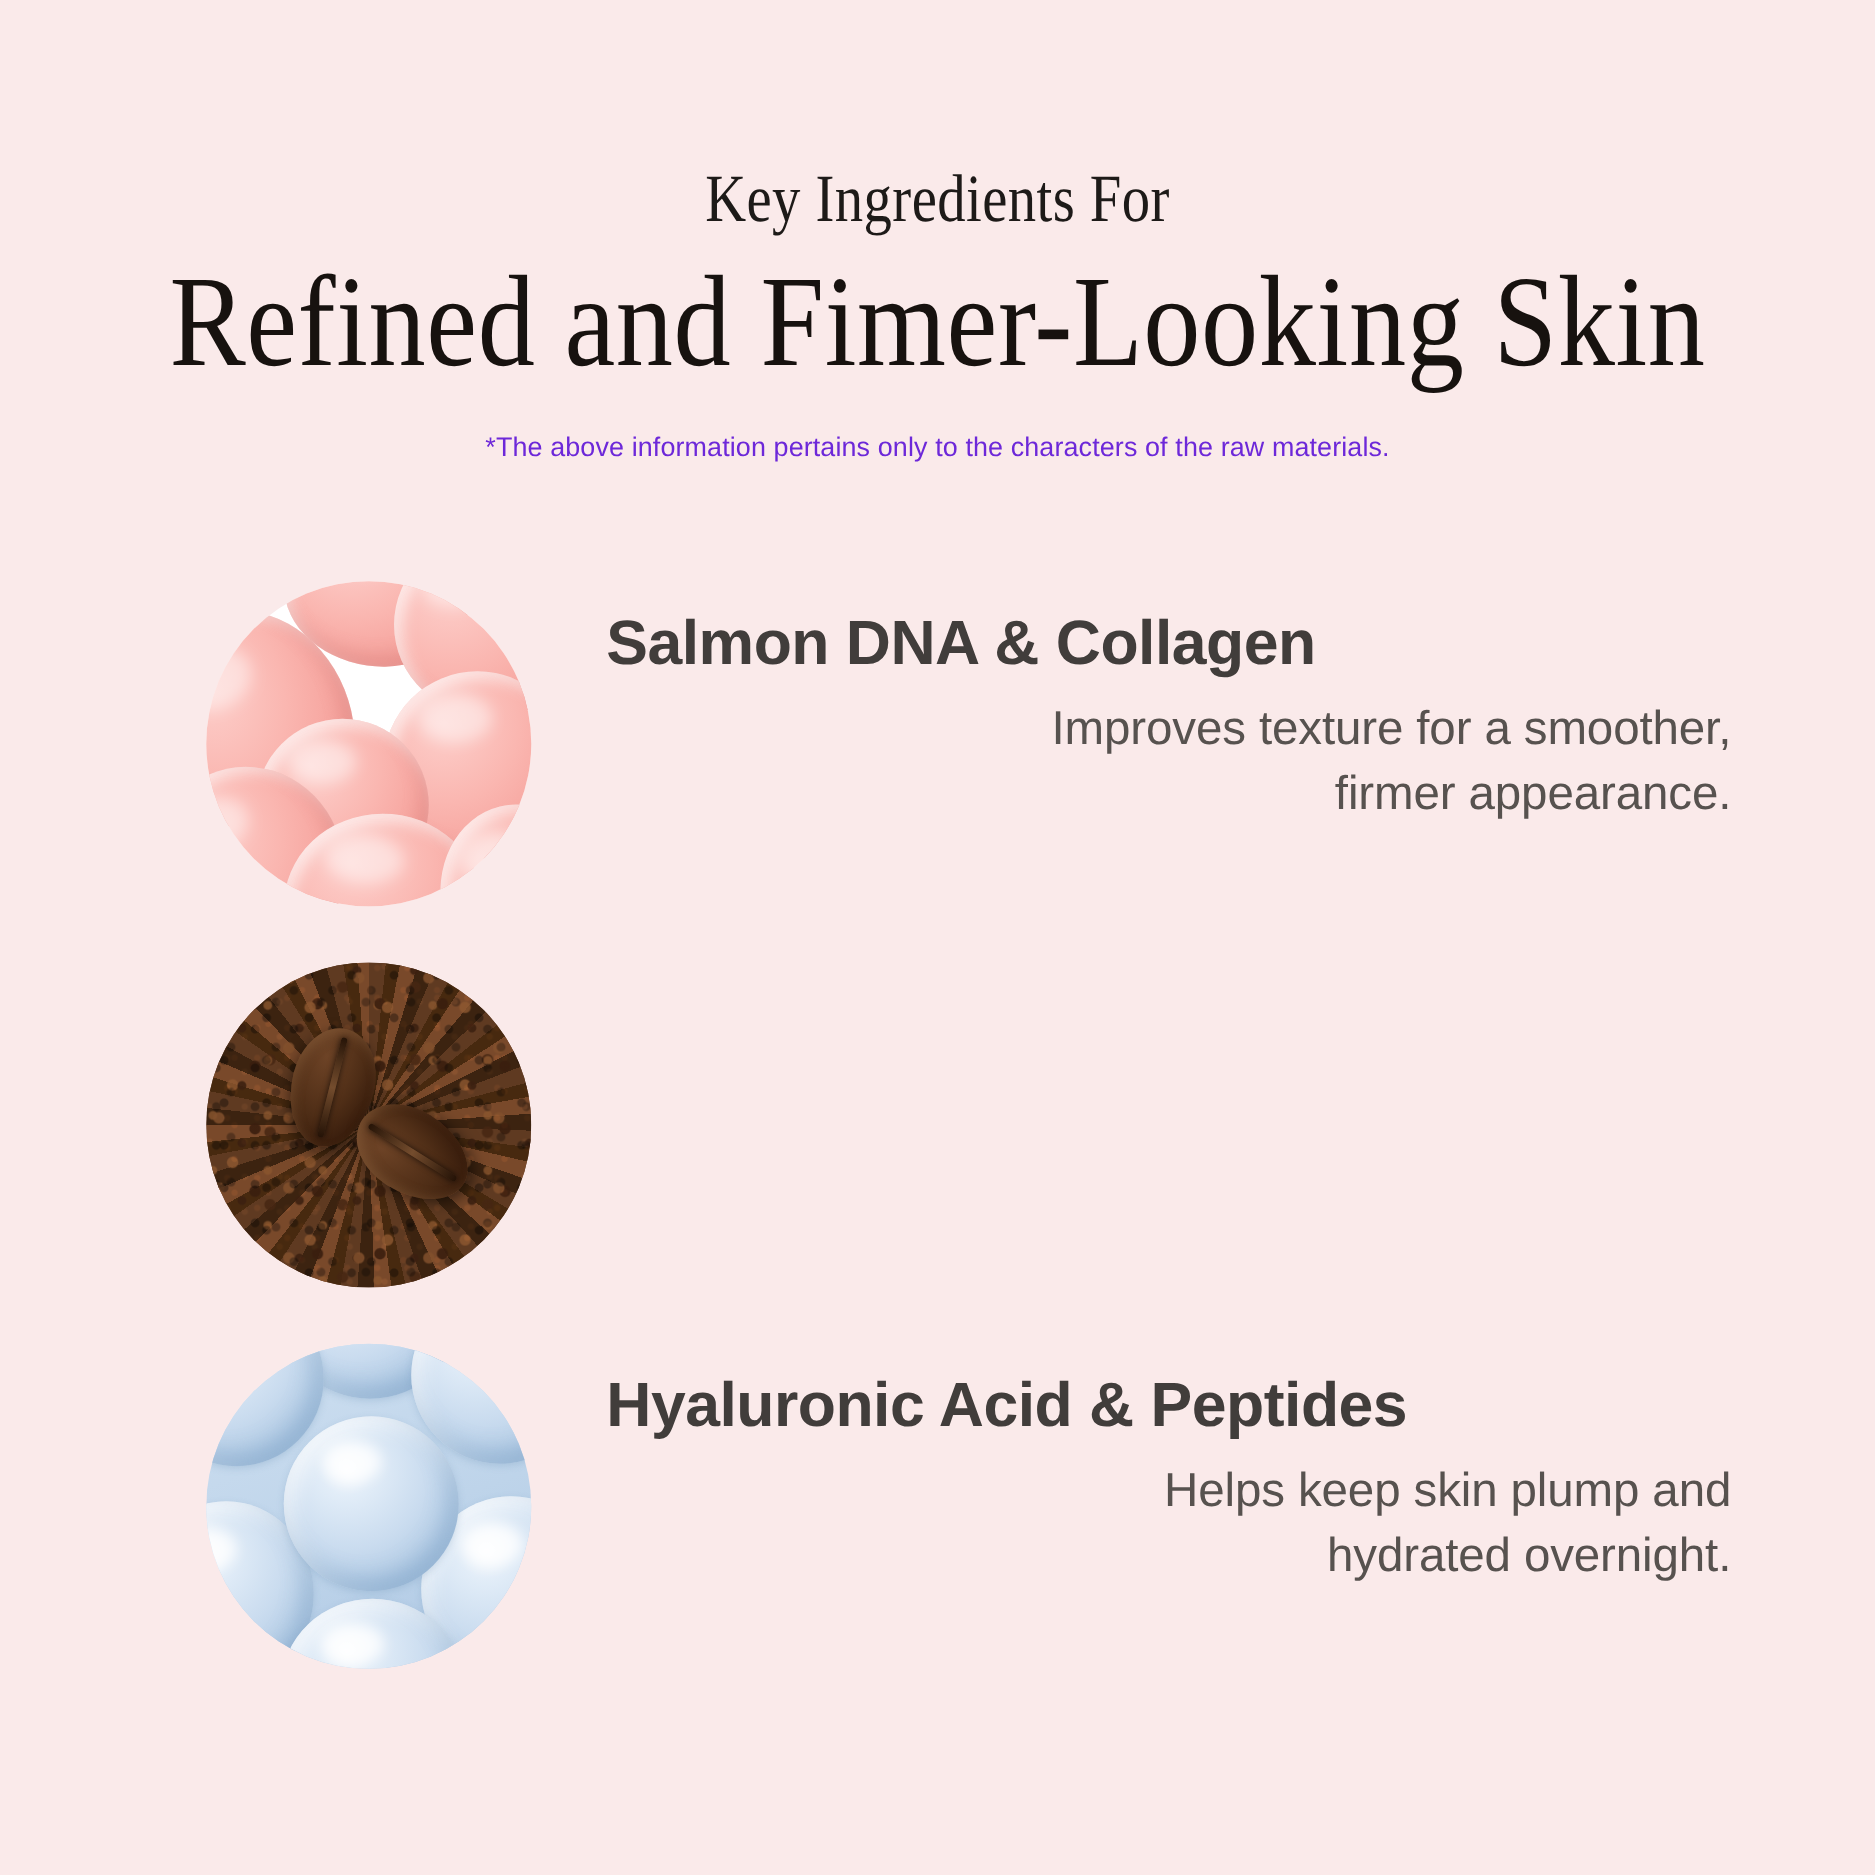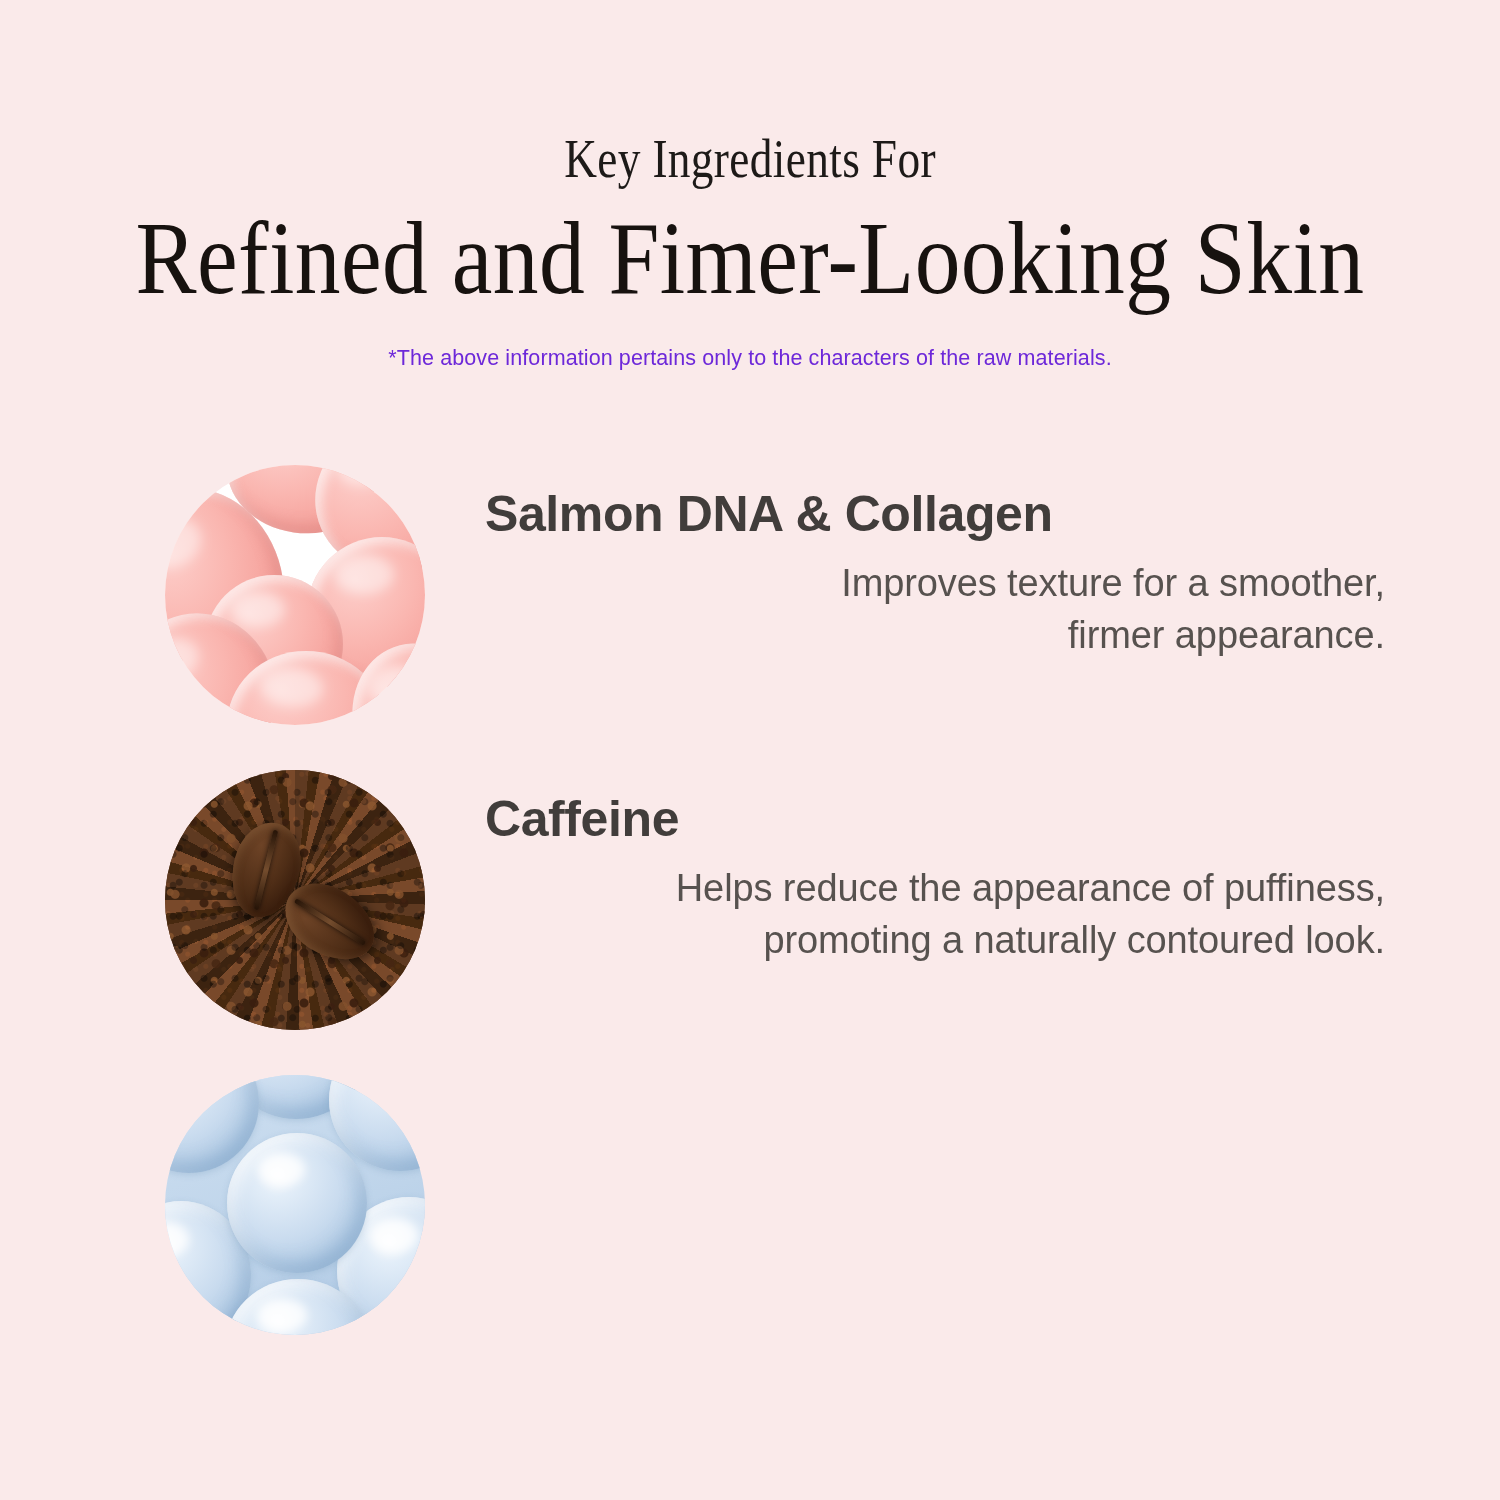--- a/index.html
+++ b/index.html
@@ -291,39 +291,37 @@
     <div class="row">
       <div class="thumb-wrap">
         <div class="thumb">
           <div class="art-coffee">
             <span class="grain"></span>
             <span class="bean b1"></span>
             <span class="bean b2"></span>
           </div>
         </div>
       </div>
-      <div class="text-col">
-        <h2 class="ing-title">Caffeine</h2>
-        <p class="ing-desc">Helps reduce the appearance of puffiness,
-promoting a naturally contoured look.</p>
-      </div>
     </div>
 
     <div class="row">
       <div class="thumb-wrap">
         <div class="thumb">
           <div class="art-blue">
             <span class="orb o-t"></span>
             <span class="orb o-tl"></span>
             <span class="orb o-tr"></span>
             <span class="orb o-l"></span>
             <span class="orb o-r"></span>
             <span class="orb o-b"></span>
             <span class="orb o-c"></span>
           </div>
         </div>
       </div>
       <div class="text-col">
+        <h2 class="ing-title">Hyaluronic Acid &amp; Peptides</h2>
+        <p class="ing-desc">Helps keep skin plump and
+hydrated overnight.</p>
       </div>
     </div>
 
   </div>
 </div>
 
 </body></html>

